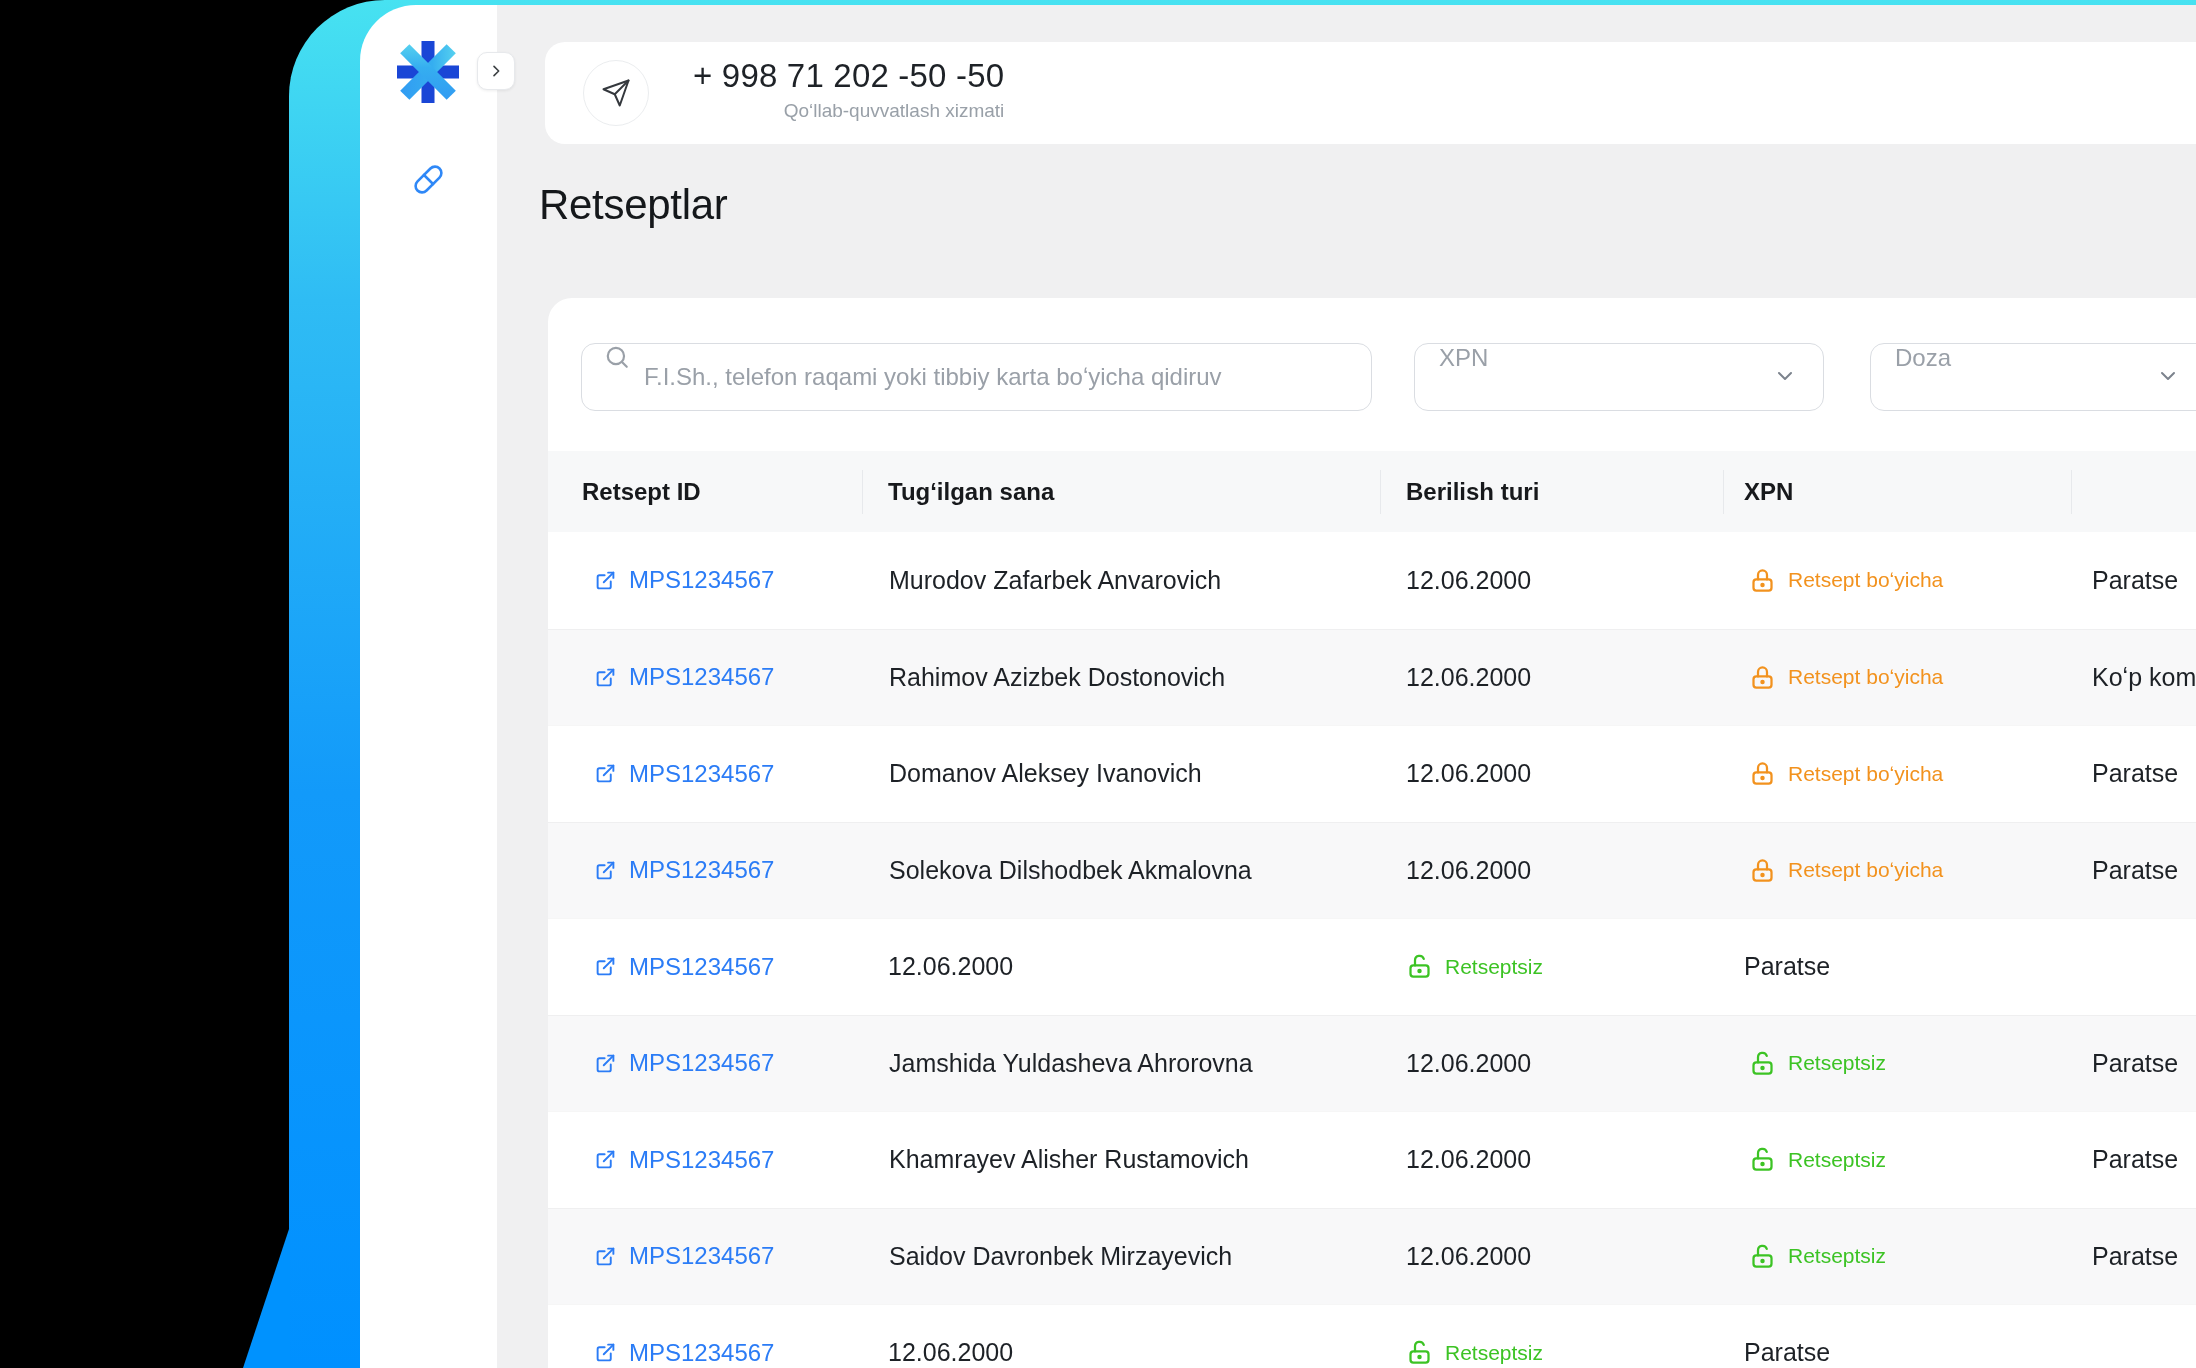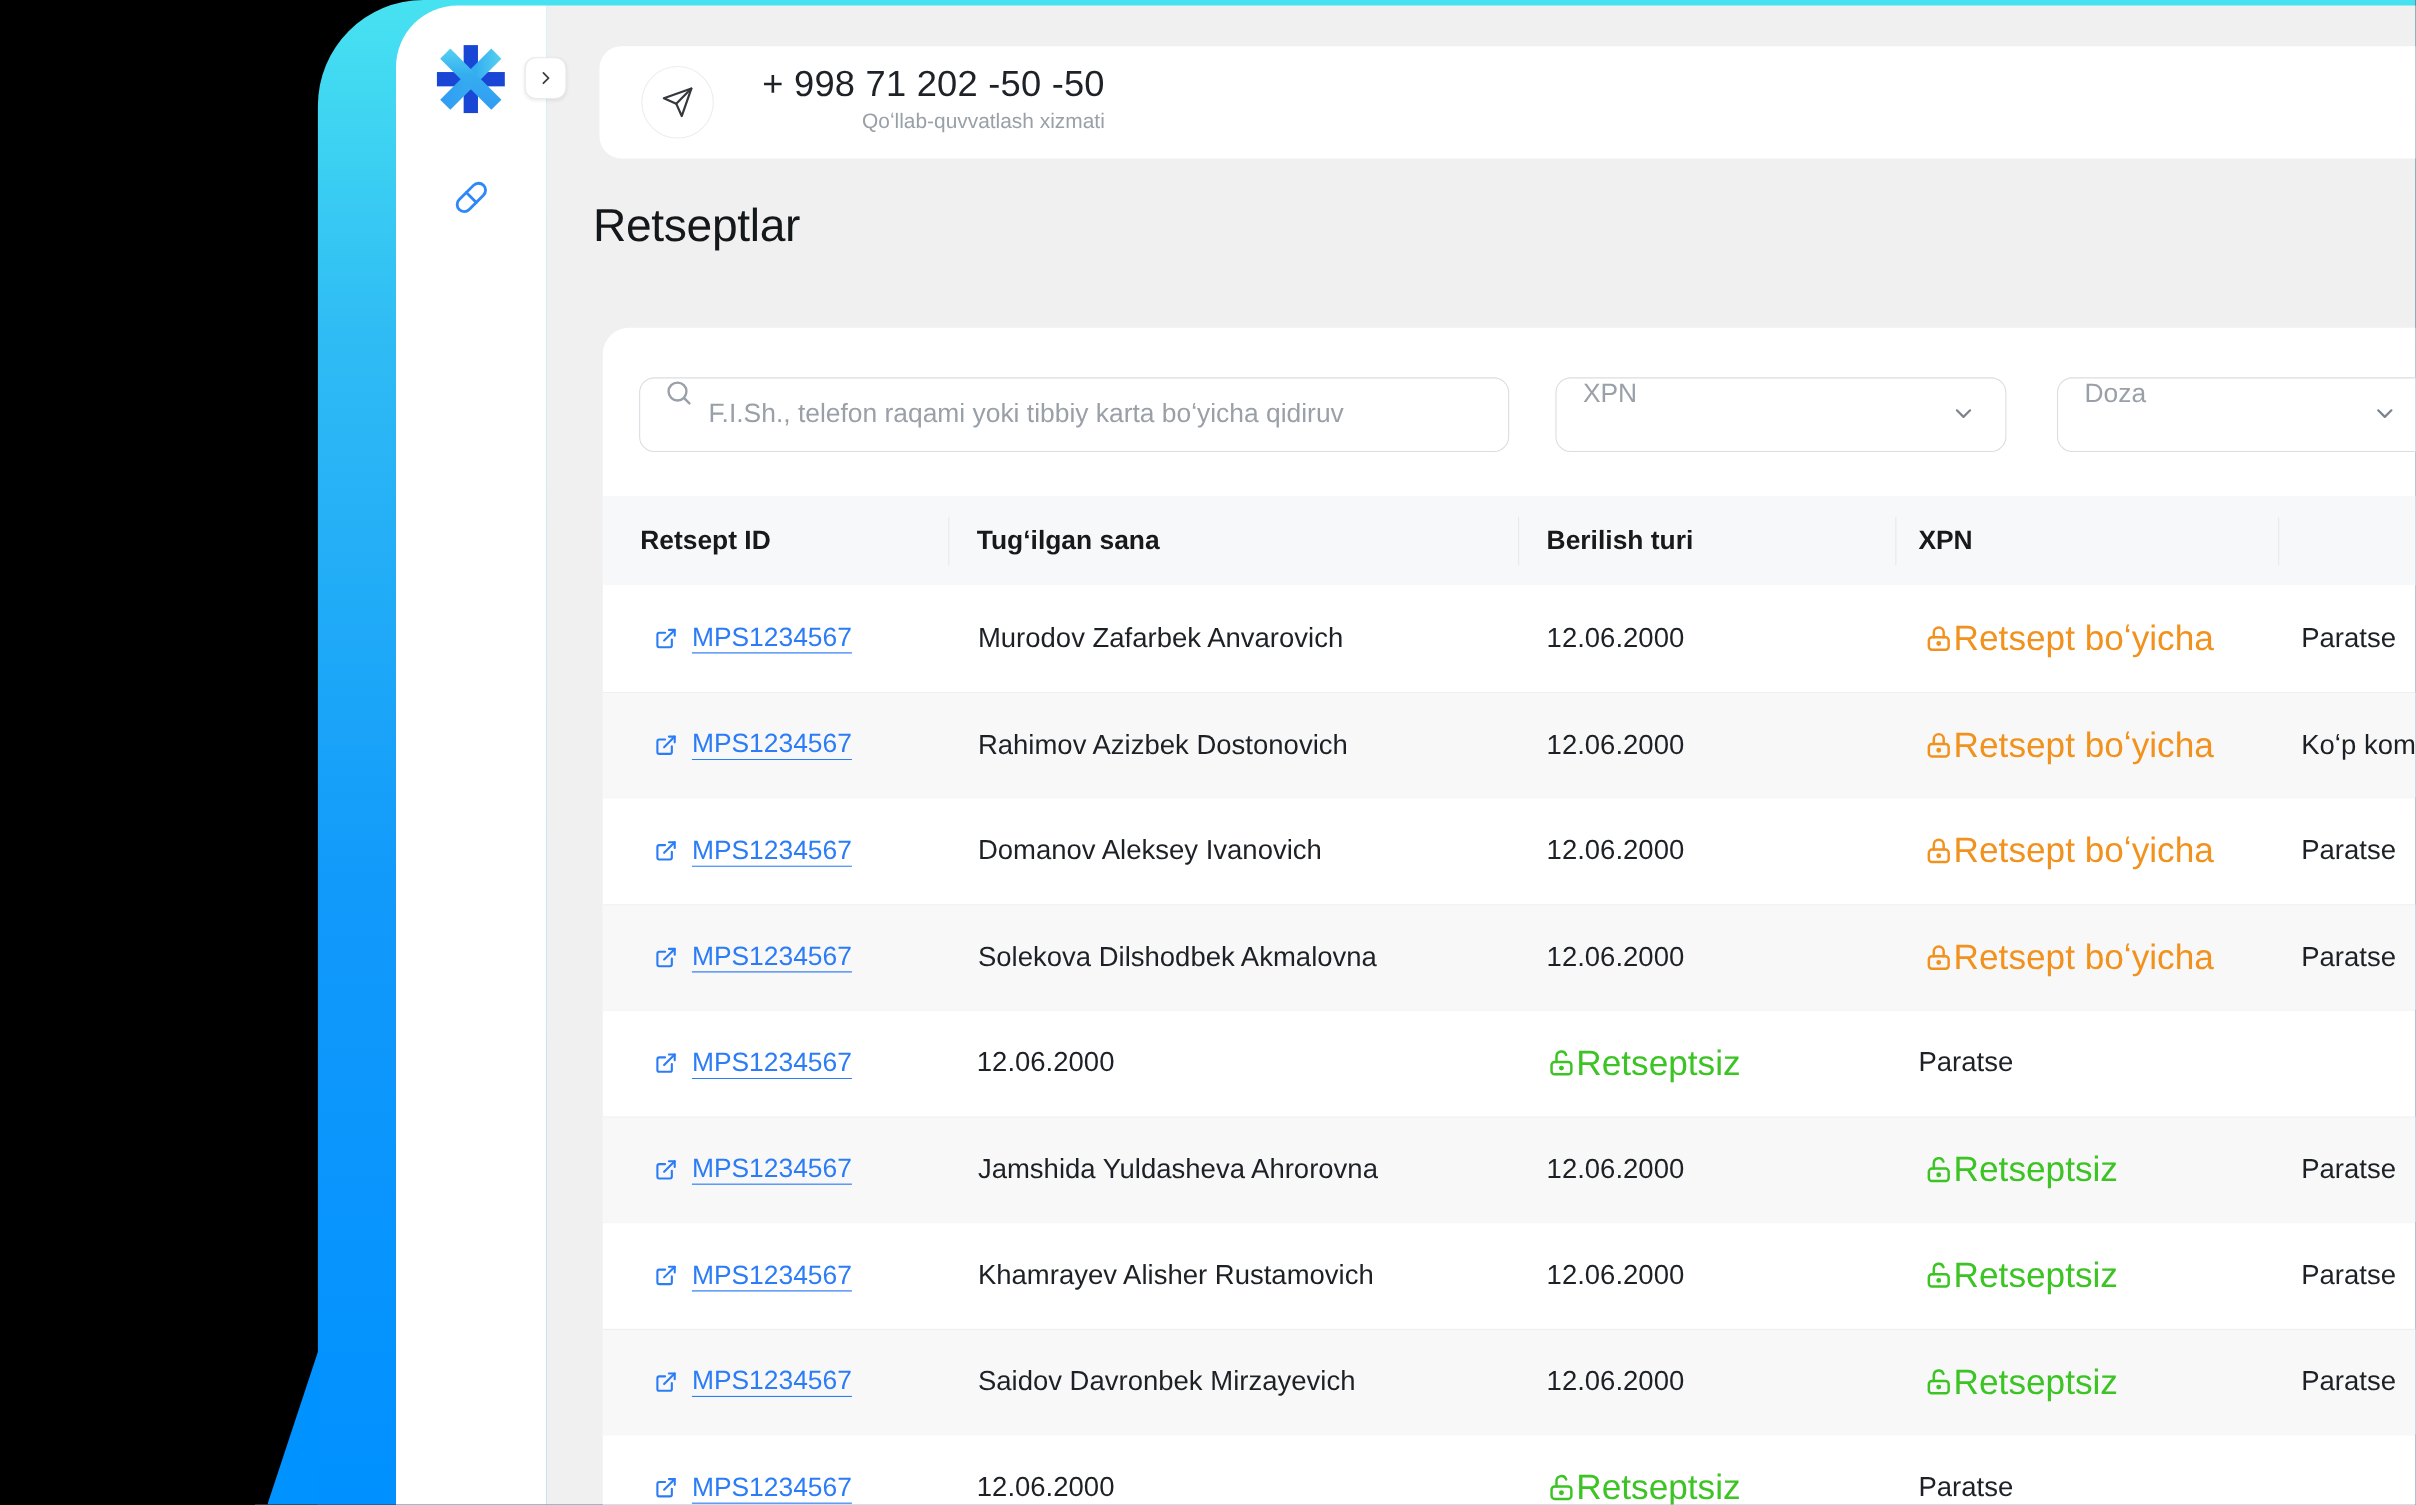--- a/index.html
+++ b/index.html
@@ -121,21 +121,21 @@
   .id-link {
     display:flex; align-items:center; gap:13px; cursor:pointer;
     color:#2B7CF6; text-decoration:none;
   }
   .id-text {
     font-size:24px; color:#2B7CF6;
     text-decoration:underline; text-underline-offset:6px; text-decoration-thickness:1.5px;
   }
   .cell-bemor { padding-left:27px; font-size:25px; color:#1D2126; }
   .cell-date  { padding-left:26px; font-size:25px; color:#1D2126; }
-  .cell-berilish { padding-left:26px; display:flex; align-items:center; font-size:32px; }
+  .cell-berilish { padding-left:26px; display:flex; align-items:center; gap:12px; font-size:21px; }
   .cell-xpn { padding-left:21px; font-size:25px; color:#1D2126; }
 
   .lock-closed { color:#F2921E; }
   .lock-open   { color:#3CC324; }
   .badge-icon { flex:none; display:flex; }
 </style>
 </head>
 <body>
 
 <div class="window"></div>

